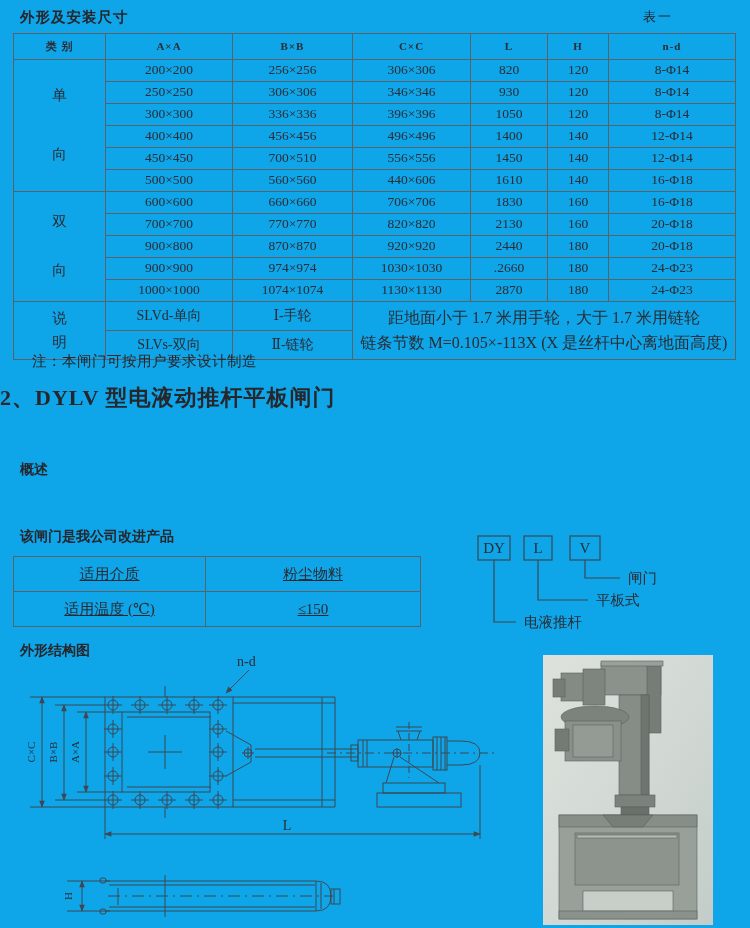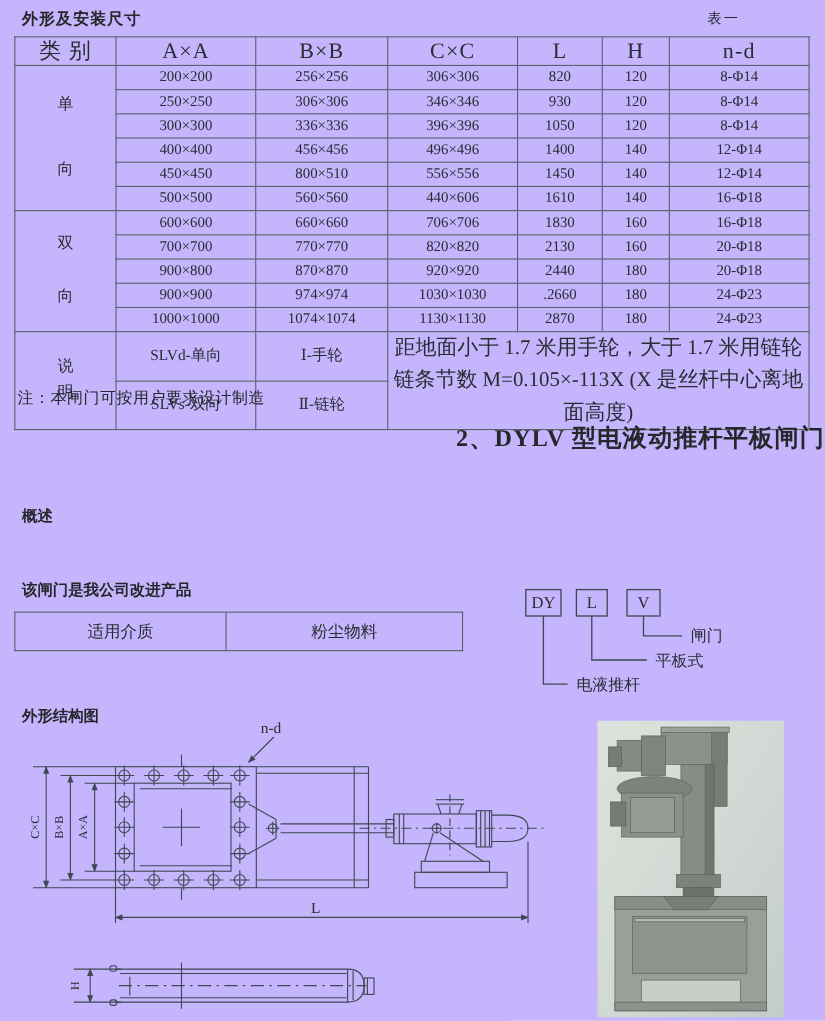--- a/index.html
+++ b/index.html
@@ -1,40 +1,40 @@
 <!DOCTYPE html>
 <html><head>
 <meta charset="utf-8">
 <style>
   html,body{margin:0;padding:0;background:#e8e8e6;}
-  .page{position:relative;width:750px;height:928px;background:#c4b5fd;margin:0 auto;
+  .page{position:relative;width:750px;height:928px;background:#0ea5e9;margin:0 auto;
         font-family:"Liberation Serif","DejaVu Serif",serif;color:#26262b;overflow:hidden;}
   .hdr{position:absolute;top:8px;left:20px;font-family:"Liberation Sans","DejaVu Sans",sans-serif;
        font-weight:bold;font-size:14.5px;letter-spacing:1px;}
   .tbl-tag{position:absolute;top:8px;left:643px;font-size:13px;letter-spacing:2px;}
   table.dim{position:absolute;top:33px;left:13px;width:722px;border-collapse:collapse;table-layout:fixed;}
   table.dim th,table.dim td{border:1px solid #5a616b;text-align:center;vertical-align:middle;
        font-size:13.5px;padding:0;line-height:1.1;color:#2a2c33;}
-  table.dim th{font-size:20px;font-weight:normal;height:25px;letter-spacing:1px;}
+  table.dim th{font-size:11px;font-weight:bold;height:25px;letter-spacing:1px;}
   table.dim tr.dr td{height:21px;}
   table.dim tr.nr td{height:28px;font-size:14px;}
   .vwrap{display:flex;flex-direction:column;justify-content:space-around;align-items:center;
          font-size:14.5px;margin:0 auto;}
   .vg1{height:118px;} .vg2{height:98px;} .vg3{height:48px;}
-  .merged div{font-size:19px;line-height:1.55;}
-  .note{position:absolute;top:352px;left:16px;font-size:14.5px;letter-spacing:.5px;}
-  .title{position:absolute;top:383px;left:0;width:750px;text-align:right;font-size:22px;
+  .merged div{font-size:16px;line-height:1.55;}
+  .note{position:absolute;top:352px;left:32px;font-size:14.5px;letter-spacing:.5px;}
+  .title{position:absolute;top:383px;left:0;width:750px;text-align:left;font-size:22px;
          font-weight:bold;letter-spacing:1px;}
   .h2{position:absolute;left:20px;font-family:"Liberation Sans","DejaVu Sans",sans-serif;
       font-weight:bold;font-size:14px;}
   .overview-h{top:461px;}
   .para{position:absolute;top:457px;left:20px;width:712px;font-size:15.2px;line-height:1.48;
         text-align:justify;text-indent:2em;letter-spacing:.3px;}
   .model-h{top:528px;}
-  table.spec{position:absolute;top:556px;left:13px;width:407px;border-collapse:collapse;table-layout:fixed;}
+  table.spec{position:absolute;top:556px;left:13px;width:407px;border-collapse:collapse;table-layout:fixed;text-decoration:underline;}
   table.spec td{border:1px solid #5a616b;text-align:center;height:32px;font-size:15px;color:#2a2c33;}
   .mdia{position:absolute;top:530px;left:450px;}
   .struct-h{top:642px;}
   .draw{position:absolute;top:650px;left:15px;}
   .photo{position:absolute;top:655px;left:543px;width:170px;height:270px;}
   svg text{font-family:"Liberation Serif","DejaVu Serif",serif;fill:#2a2c33;}
 </style>
 </head>
 <body>
 
@@ -98,21 +98,21 @@
       <tr class="dr">
         <td>400×400</td>
         <td>456×456</td>
         <td>496×496</td>
         <td>1400</td>
         <td>140</td>
         <td>12-Φ14</td>
       </tr>
       <tr class="dr">
         <td>450×450</td>
-        <td>800×510</td>
+        <td>700×510</td>
         <td>556×556</td>
         <td>1450</td>
         <td>140</td>
         <td>12-Φ14</td>
       </tr>
       <tr class="dr">
         <td>500×500</td>
         <td>560×560</td>
         <td>440×606</td>
         <td>1610</td>
@@ -196,20 +196,24 @@
 
   <table class="spec">
     <colgroup>
         <col style="width:192px">
         <col style="width:215px">
       </colgroup>
     <tbody>
         <tr>
       <td>适用介质</td>
       <td>粉尘物料</td>
+    </tr>
+    <tr>
+      <td>适用温度 (℃)</td>
+      <td>≤150</td>
     </tr>
   </tbody>
     </table>
 
   <svg class="mdia" width="300" height="112" viewBox="0 0 300 112">
     <g fill="none" stroke="#3d4852" stroke-width="1.2">
       <rect x="28" y="6" width="32" height="24"></rect>
       <rect x="74" y="6" width="28" height="24"></rect>
       <rect x="120" y="6" width="30" height="24"></rect>
       <polyline points="135,30 135,48 170,48"></polyline>

